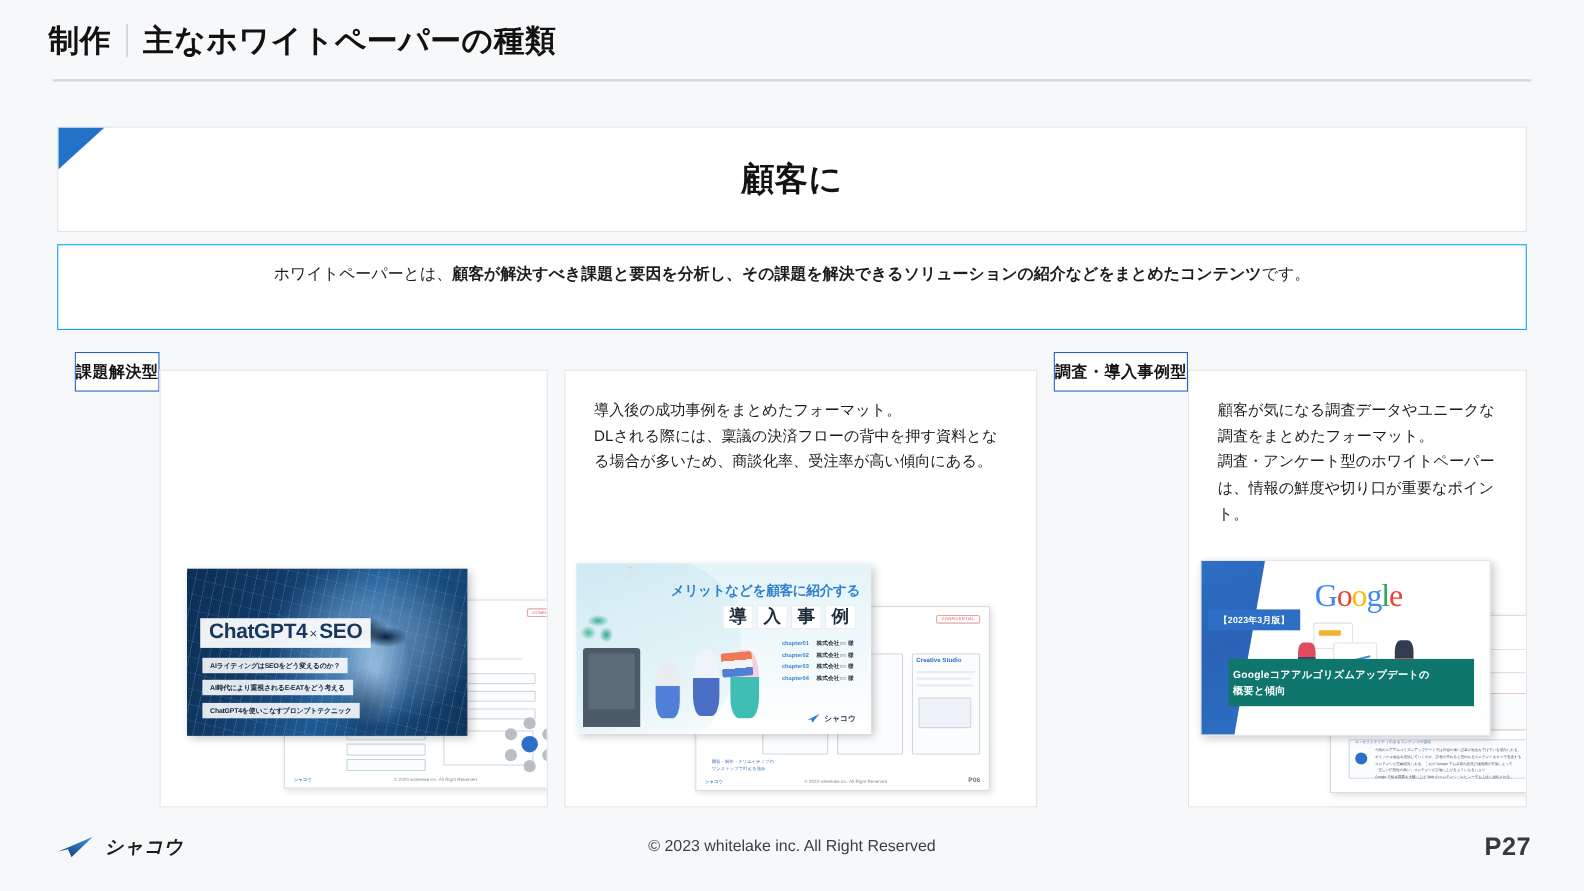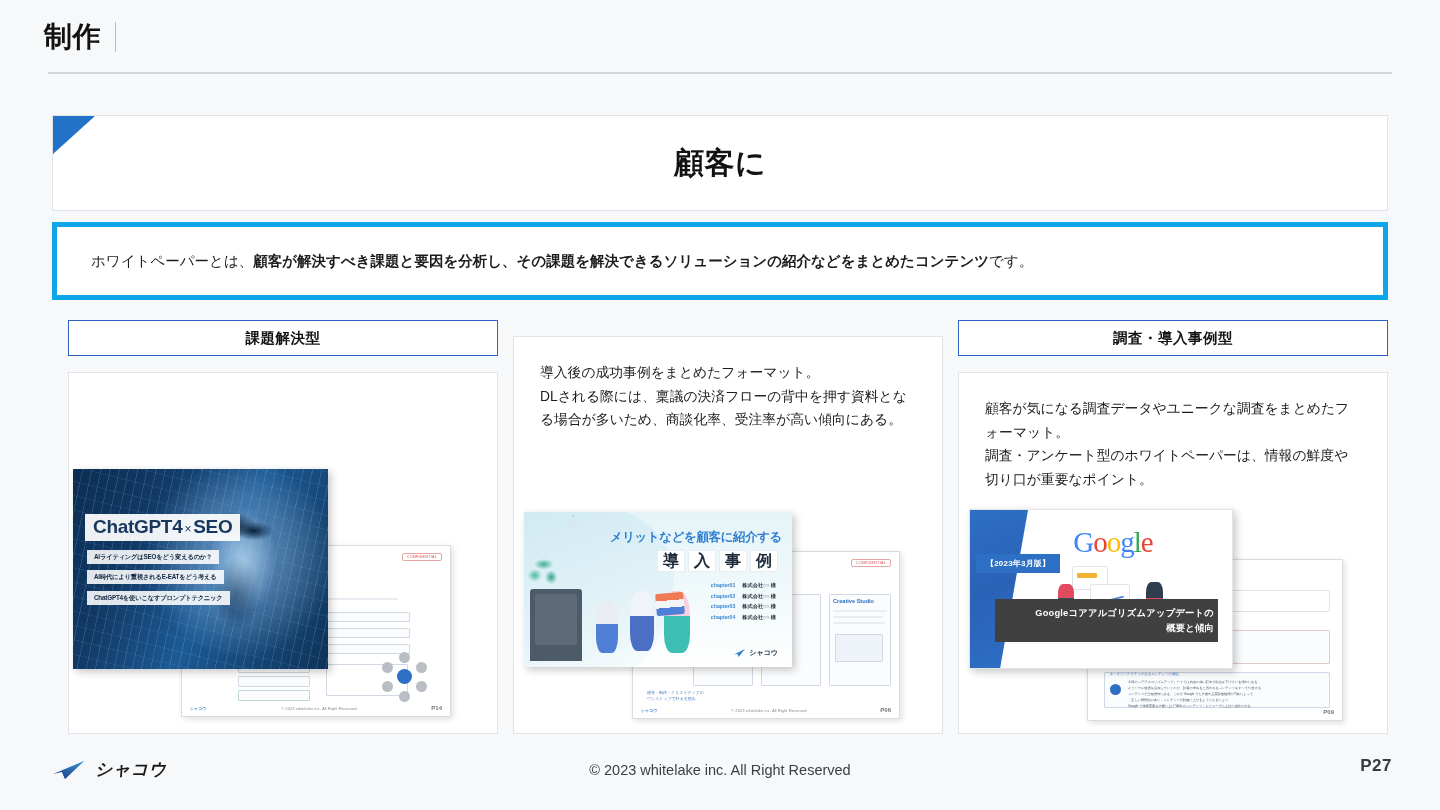--- a/index.html
+++ b/index.html
@@ -92,24 +92,23 @@
   .hl-red { color: #ff0000; }
 
   
   .desc {
     position: absolute;
     left: 52px;
     top: 222px;
     width: 1336px;
     height: 78px;
     background: #ffffff;
-    border: 5px solid #0ea5e9;
+    border: 1px solid #0ea5e9;
     padding: 14px 34px;
     display: flex;
-    flex-direction: column;
     justify-content: center;
   }
   .desc-line {
     font-size: 14.5px;
     line-height: 1.85;
     color: #1c1c1c;
     white-space: nowrap;
   }
   .desc-line b { font-weight: bold; }
   .desc-line .hl-red { font-weight: bold; }
@@ -120,21 +119,21 @@
     left: 68px;
     top: 320px;
     width: 1320px;
     height: 414px;
     display: flex;
     justify-content: space-between;
   }
   .col {
     width: 430px;
     display: flex;
-    flex-direction: column;
+    flex-direction: row;
   }
   .col-head {
     height: 36px;
     background: #ffffff;
     border: 1.5px solid #2c62c4;
     display: flex;
     align-items: center;
     justify-content: center;
     font-size: 14.5px;
     font-weight: bold;
@@ -217,22 +216,22 @@
     align-items: center;
     gap: 2px;
     color: #3f7ec8;
     font-weight: bold;
     font-size: 4px;
   }
   .doc-foot .page-no { color: #6f757c; font-weight: bold; font-size: 6px; }
 
   
   .cover1 {
-    left: 4px; bottom: 56px;
-    width: 255px; height: 200px;
+    left: 24px; bottom: 56px;
+    width: 255px; height: 152px;
     background:
       radial-gradient(ellipse 60% 80% at 66% 45%, rgba(190,225,255,0.55) 0%, rgba(30,70,130,0) 62%),
       linear-gradient(115deg, #0b2d52 0%, #123a66 28%, #1d5a94 55%, #0e3257 100%);
   }
   .cover1::before {
     content: "";
     position: absolute;
     inset: 0;
     background:
       repeating-linear-gradient(102deg, rgba(160,215,255,0.16) 0 1px, rgba(0,0,0,0) 1px 9px),
@@ -476,23 +475,23 @@
   .c3-blob {
     position: absolute;
     left: 126px; top: 104px;
     width: 34px; height: 10px;
     background: #f2a93b;
     border-radius: 50%;
   }
   .c3-band {
     position: absolute;
     left: 25px; right: 14px; bottom: 26px;
-    background: #404040;
+    background: #0f766e;
     color: #ffffff;
-    text-align: right;
+    text-align: left;
     font-size: 9.3px;
     font-weight: bold;
     line-height: 1.55;
     padding: 7px 4px;
     letter-spacing: 0.2px;
   }
 
   
   .footer {
     position: absolute;
@@ -517,35 +516,36 @@
   .copyright {
     position: absolute;
     left: 0; right: 0; top: 16px;
     text-align: center;
     font-size: 14.5px;
     color: #3a3f45;
   }
   .page-num {
     position: absolute;
     right: 48px; top: 10px;
-    font-size: 17px;
+    font-size: 23px;
     font-weight: bold;
     color: #343a40;
     letter-spacing: 0.5px;
   }
 </style>
 </head>
 <body>
 
 <div class="slide">
 
   <div class="header">
     <div class="header-title">
       <span>制作</span>
       <span class="header-sep"></span>
+      <span>主なホワイトペーパーの種類</span>
     </div>
   </div>
   <div class="header-rule"></div>
 
   <div class="banner">
     <div class="banner-corner"></div>
     <div class="banner-text">
       <span>顧客に</span>
     </div>
   </div>

